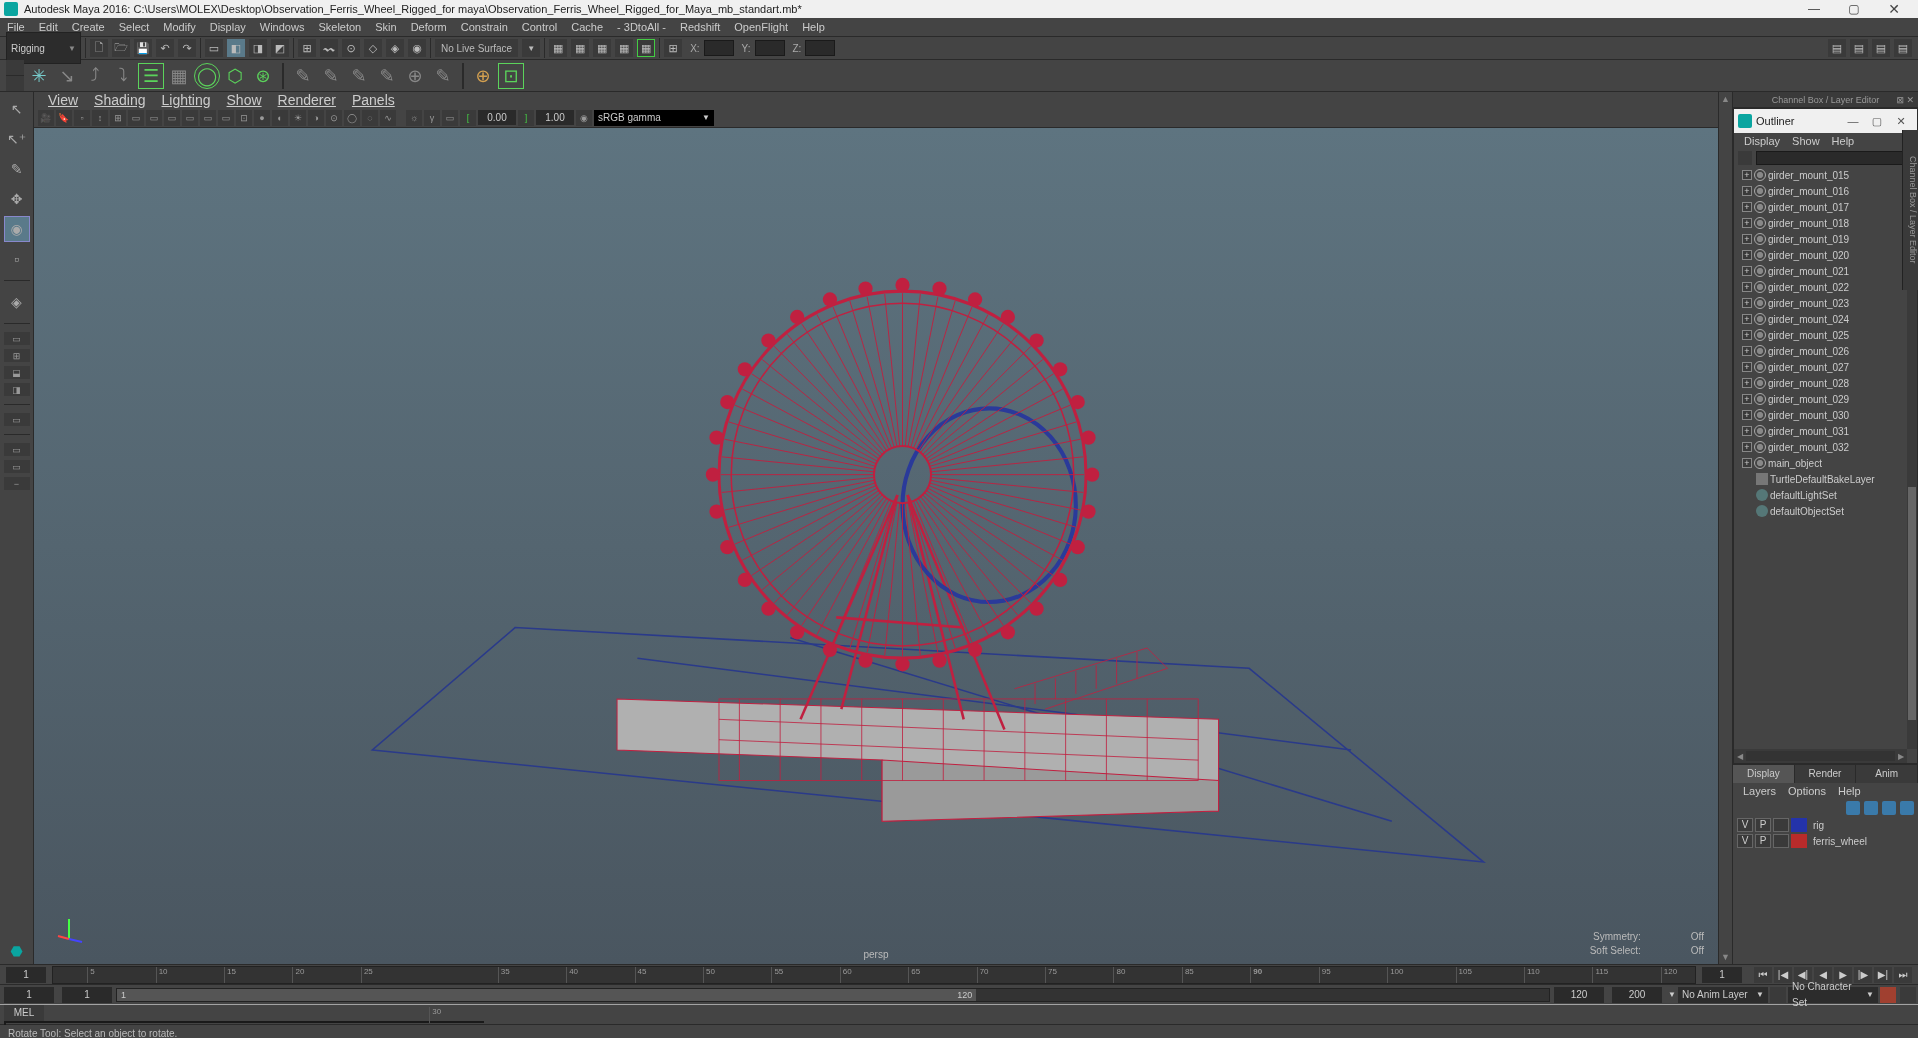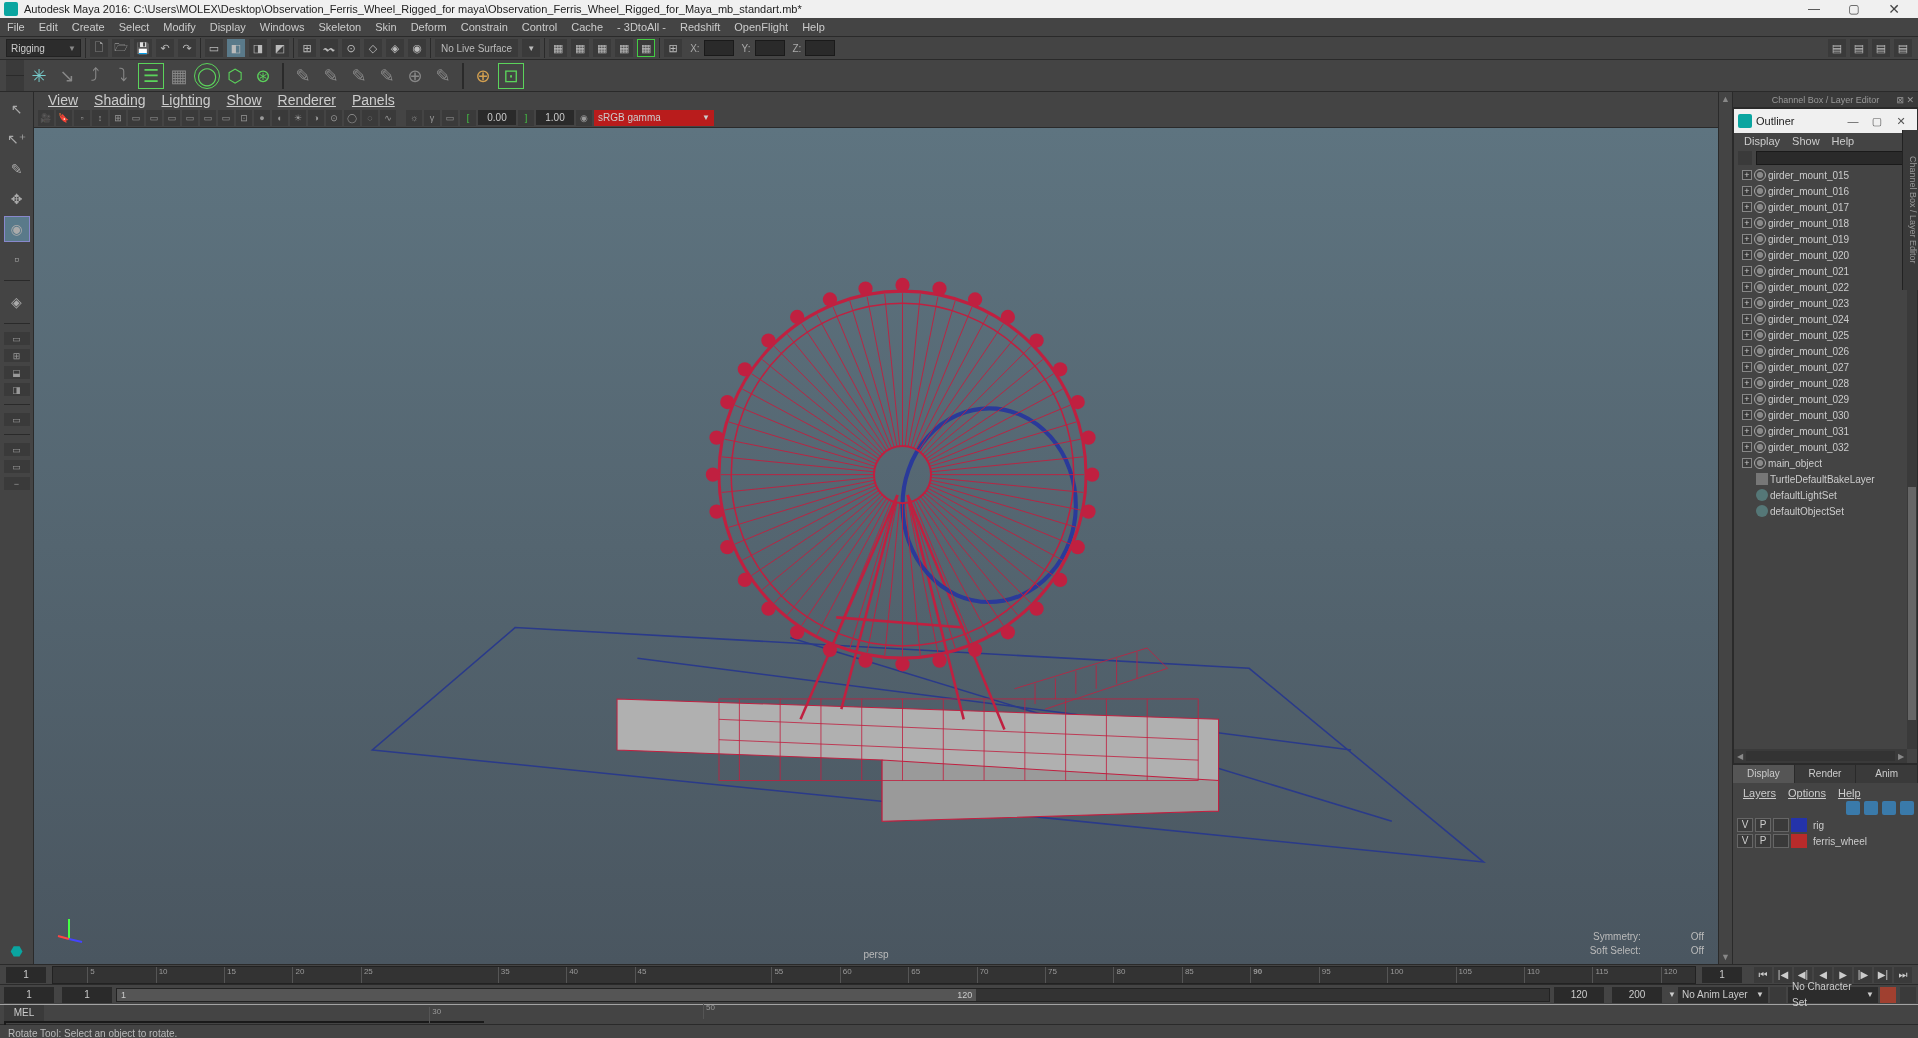--- a/index.html
+++ b/index.html
@@ -11,21 +11,21 @@
 .titlebar .spacer { flex: 1; }
 .titlebar .winbtn { width: 40px; text-align: center; font-size: 12px; color: #444; }
 .titlebar .winbtn.close { font-size: 14px; }
 
 
 .menubar { height: 18px; background: #444444; display: flex; align-items: center; padding: 0 0; }
 .menubar .mitem { padding: 0 7px; color: #ccc; font-size: 11px; }
 
 
 .shelf-row { height: 24px; background: #444444; display: flex; align-items: center; padding: 0 6px; gap: 4px; border-top: 1px solid #2a2a2a; border-bottom: 1px solid #2a2a2a; }
-.shelf-select { width: 75px; height: 18px; background: #2c2c2c; border: 1px solid #222; color: #ccc; font-size: 10px; padding: 0 4px; display: flex; align-items: center; justify-content: space-between; }
+.shelf-select { width: 75px; height: 32px; background: #2c2c2c; border: 1px solid #222; color: #ccc; font-size: 10px; padding: 0 4px; display: flex; align-items: center; justify-content: space-between; }
 .shelf-select .arr { font-size: 8px; color: #888; }
 .sep-v { width: 1px; height: 20px; background: #2a2a2a; }
 .tbtn { width: 18px; height: 18px; background: #3a3a3a; display: flex; align-items: center; justify-content: center; color: #bbb; font-size: 11px; }
 .tbtn.wide { width: auto; padding: 0 6px; font-size: 10px; }
 .coord { width: 30px; height: 16px; background: #2a2a2a; border: 1px solid #1a1a1a; }
 .coord-lbl { font-size: 10px; color: #aaa; margin-left: 4px; }
 
 
 .shelf { height: 32px; background: #444444; display: flex; align-items: center; padding: 0 6px; gap: 2px; border-bottom: 1px solid #2a2a2a; }
 .shelf-tabcol { width: 18px; height: 32px; display: flex; flex-direction: column; }
@@ -43,21 +43,21 @@
 .toolbox .tool.sel { background: #5a7a8a; border: 1px solid #88c; }
 .toolbox-sep { width: 26px; height: 1px; background: #2a2a2a; margin: 4px 0; }
 .tool-mini { width: 26px; height: 13px; background: #3a3a3a; display:flex; align-items:center; justify-content:center; font-size:9px; color:#999;}
 
 .viewport-wrap { flex: 1; display: flex; flex-direction: column; background: #444; }
 .panel-menu { height: 16px; background: #444; display: flex; align-items: center; padding: 0 6px; gap: 0; }
 .panel-menu .pmitem { padding: 0 8px; color: #ccc; font-size: 14px; text-decoration: underline; }
 .panel-icons { height: 20px; background: #444; display: flex; align-items: center; padding: 0 4px; gap: 2px; border-bottom: 1px solid #2a2a2a; }
 .panel-icons .picon { width: 16px; height: 16px; background: #3a3a3a; display:flex; align-items:center; justify-content:center; font-size:9px; color:#999; }
 .panel-icons .pfield { width: 38px; height: 15px; background: #2a2a2a; color: #ccc; font-size: 10px; text-align: center; line-height: 15px; }
-.panel-icons .pselect { width: 120px; height: 16px; background: #b91c1c; color: #ccc; font-size: 10px; padding: 0 4px; display: flex; align-items: center; justify-content: space-between; }
+.panel-icons .pselect { width: 120px; height: 16px; background: #000000; color: #ccc; font-size: 10px; padding: 0 4px; display: flex; align-items: center; justify-content: space-between; }
 
 .viewport { flex: 1; background: linear-gradient(to bottom, #5e7480 0%, #4a5660 100%); position: relative; overflow: hidden; }
 .viewport svg { width: 100%; height: 100%; }
 .vp-label { position: absolute; bottom: 4px; left: 50%; transform: translateX(-50%); color: #bbb; font-size: 10px; }
 .vp-info { position: absolute; right: 14px; color: #bbb; font-size: 10px; display: flex; gap: 50px; }
 .vp-axis { position: absolute; left: 20px; bottom: 20px; width: 30px; height: 30px; }
 
 
 .scroller-v { width: 14px; background: #444; border-left: 1px solid #2a2a2a; position: relative; }
 .scroller-v .up-arr, .scroller-v .dn-arr { position:absolute; left:2px; font-size:9px; color:#888; }
@@ -88,21 +88,21 @@
 .olist-scroll { position:absolute; right:0; top:0; bottom:14px; width:10px; background:#3a3a3a; }
 .olist-scroll-thumb { position:absolute; left:1px; width:8px; background:#666; }
 .olist-hscroll { position:absolute; left:0; right:10px; bottom:0; height:14px; background:#3a3a3a; display:flex; align-items:center;}
 .olist-hscroll .harr { width:12px; text-align:center; font-size:8px; color:#888;}
 .olist-hscroll .htrack { flex:1; height:10px; background:#333;}
 
 .layer-editor { height: 200px; background: #444; border-top: 1px solid #2a2a2a; display: flex; flex-direction: column; }
 .le-tabs { height: 18px; display: flex; background: #3a3a3a; }
 .le-tab { flex: 1; text-align: center; line-height: 18px; color: #ccc; font-size: 10px; border-right: 1px solid #2a2a2a; }
 .le-tab.active { background: #555; }
-.le-menu { height: 16px; display: flex; align-items: flex-end; padding: 0 4px; text-decoration: underline; }
+.le-menu { height: 16px; display: flex; align-items: center; padding: 0 4px; }
 .le-menu .lemitem { padding: 0 6px; color: #ccc; font-size: 11px; }
 .le-icons { height: 18px; display: flex; align-items: center; justify-content: flex-end; padding: 0 4px; gap: 4px; }
 .le-icons .leicon { width: 14px; height: 14px; background: #3a7aaa; border-radius: 2px; }
 .le-rows { flex: 1; background: #444; }
 .le-row { height: 16px; display: flex; align-items: center; gap: 2px; padding: 0 4px; font-size: 10px; }
 .le-row .cell { width: 16px; height: 14px; border: 1px solid #666; text-align: center; line-height: 12px; color: #ccc; background: #3a3a3a; }
 .le-row .swatch { width: 16px; height: 14px; }
 .le-row .lname { flex: 1; color: #ccc; padding-left: 4px; }
 
 .attr-tab { position: absolute; right: 0; top: 130px; width: 16px; height: 160px; background: #3a3a3a; writing-mode: vertical-rl; text-align: center; font-size: 9px; color: #999; border-left: 1px solid #222;}
@@ -677,21 +677,21 @@
   <div class="ts-ruler" id="ts-ruler">
       <div class="tick" style="left: 2.08333%;">5</div>
       <div class="tick" style="left: 6.25%;">10</div>
       <div class="tick" style="left: 10.4167%;">15</div>
       <div class="tick" style="left: 14.5833%;">20</div>
       <div class="tick" style="left: 18.75%;">25</div>
       <div class="tick" style="left: 22.9167%; margin-top: 40px;">30</div>
       <div class="tick" style="left: 27.0833%;">35</div>
       <div class="tick" style="left: 31.25%;">40</div>
       <div class="tick" style="left: 35.4167%;">45</div>
-      <div class="tick" style="left: 39.5833%; margin-top: 36px;">50</div>
+      <div class="tick" style="left: 39.5833%;">50</div>
       <div class="tick" style="left: 43.75%;">55</div>
       <div class="tick" style="left: 47.9167%;">60</div>
       <div class="tick" style="left: 52.0833%;">65</div>
       <div class="tick" style="left: 56.25%;">70</div>
       <div class="tick" style="left: 60.4167%;">75</div>
       <div class="tick" style="left: 64.5833%;">80</div>
       <div class="tick" style="left: 68.75%;">85</div>
       <div class="tick" style="left: 72.9167%; font-weight: bold;">90</div>
       <div class="tick" style="left: 77.0833%;">95</div>
       <div class="tick" style="left: 81.25%;">100</div>

